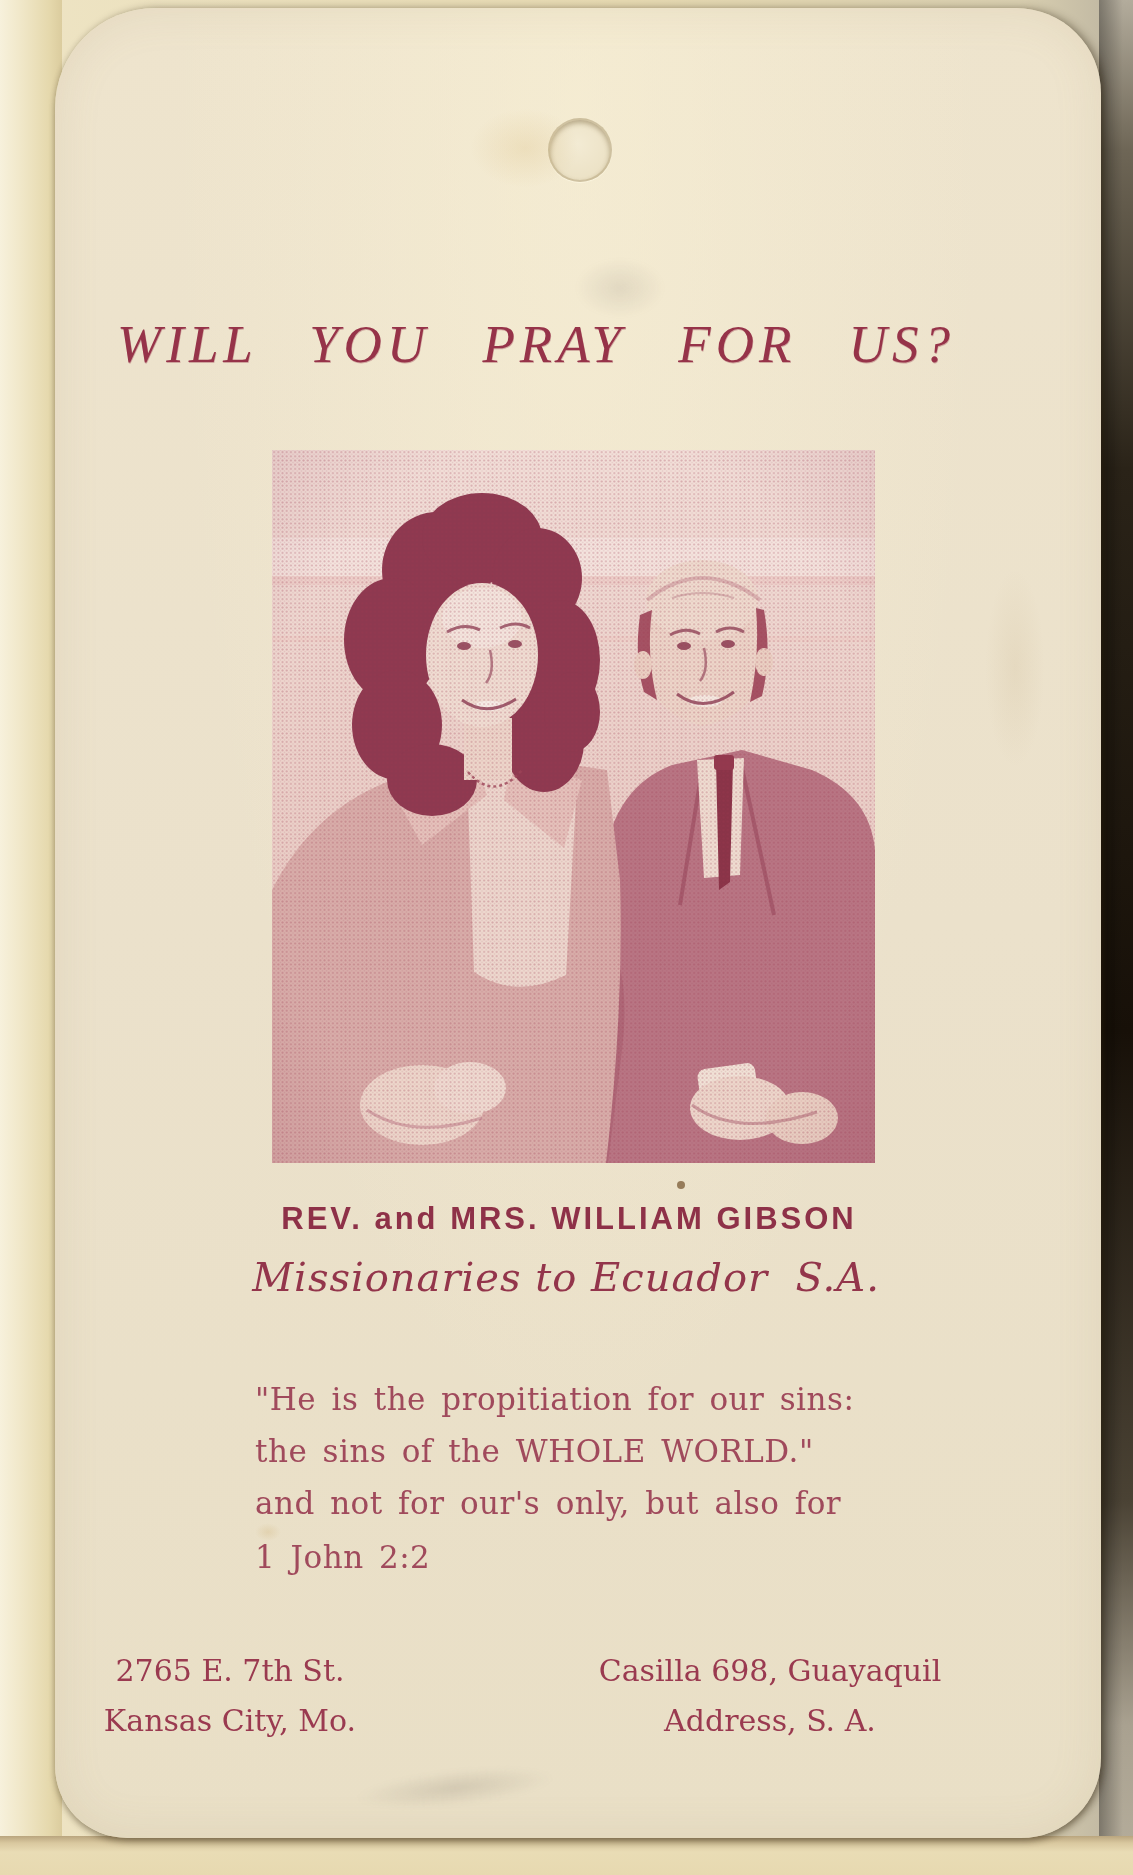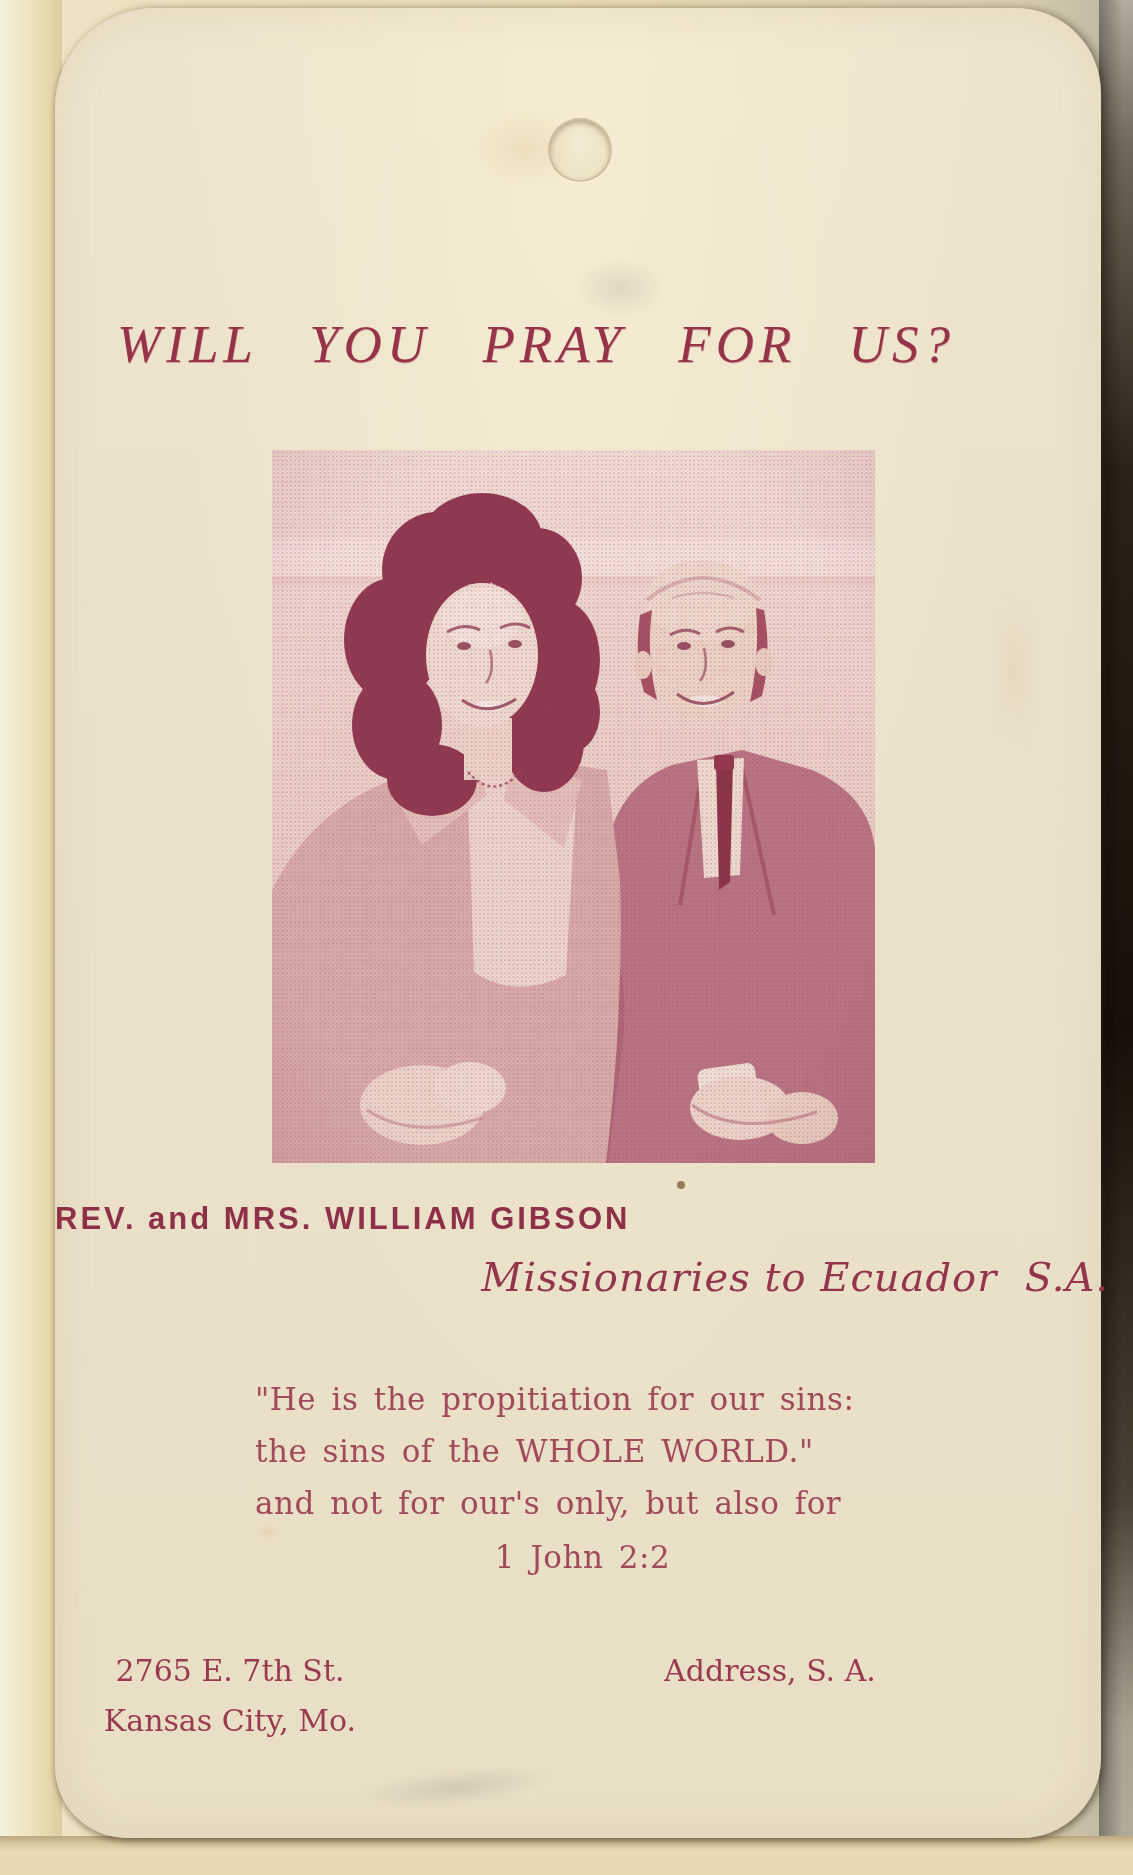--- a/index.html
+++ b/index.html
@@ -41,35 +41,35 @@
     padding-right:84px;text-align:center;
     font-family:"Liberation Serif", serif;font-style:italic;font-weight:400;
     font-size:53px;letter-spacing:5px;word-spacing:34px;color:#963349;
     text-shadow:0.5px 0.5px 0 rgba(150,51,73,0.35);
     white-space:pre;
   }
   .photo{position:absolute;left:217px;top:442px;width:603px;height:713px;}
   .photo svg{display:block;width:603px;height:713px;}
   .caption1{
     position:absolute;left:0;top:1193px;width:100%;box-sizing:border-box;padding-right:18px;
-    text-align:left;font-family:"Liberation Sans", sans-serif;font-weight:700;
+    text-align:center;font-family:"Liberation Sans", sans-serif;font-weight:700;
     font-size:31px;letter-spacing:3px;color:#8e3148;white-space:pre;
   }
   .caption2{
     position:absolute;left:0;top:1246px;width:100%;box-sizing:border-box;padding-right:24px;
-    text-align:right;font-family:"DejaVu Serif", serif;font-style:italic;
-    font-size:40px;letter-spacing:1px;color:#93354b;white-space:pre;margin-left:32px;
+    text-align:center;font-family:"DejaVu Serif", serif;font-style:italic;
+    font-size:40px;letter-spacing:1px;color:#93354b;white-space:pre;
   }
   .verse{
     position:absolute;left:200px;top:1365px;width:655px;
     font-family:"DejaVu Serif", serif;font-size:31px;color:#a04a5c;
     letter-spacing:0.5px;word-spacing:5px;
   }
   .vline{line-height:52px;white-space:pre;}
-  .vref{line-height:52px;text-align:center;margin-top:2px;white-space:pre;}
+  .vref{line-height:52px;text-align:left;margin-top:2px;white-space:pre;}
   .addr{
     position:absolute;top:1638px;text-align:center;
     font-family:"DejaVu Serif", serif;color:#9a3a50;font-size:30px;
   }
   .addr-home{left:30px;width:290px;}
   .addr-field{left:540px;width:350px;}
   .addr-label{
     font-weight:700;font-size:33px;color:#8c2f45;letter-spacing:0.5px;
     margin-bottom:12px;white-space:pre;
   }
@@ -201,20 +201,21 @@
     <div class="vline">and not for our's only, but also for</div>
     <div class="vref">1 John 2:2</div>
   </div>
 
   <div class="addr addr-home">
     <div class="addr-line">2765 E. 7th St.</div>
     <div class="addr-line">Kansas City, Mo.</div>
   </div>
 
   <div class="addr addr-field">
+    <div class="addr-line">Casilla 698, Guayaquil</div>
     <div class="addr-line">Address, S. A.</div>
   </div>
 
   <div class="stain stain1"></div>
   <div class="stain stain2"></div>
   <div class="stain stain3"></div>
   <div class="stain stain4"></div>
   <div class="stain stain5"></div>
   <div class="stain stain6"></div>
 </div>

